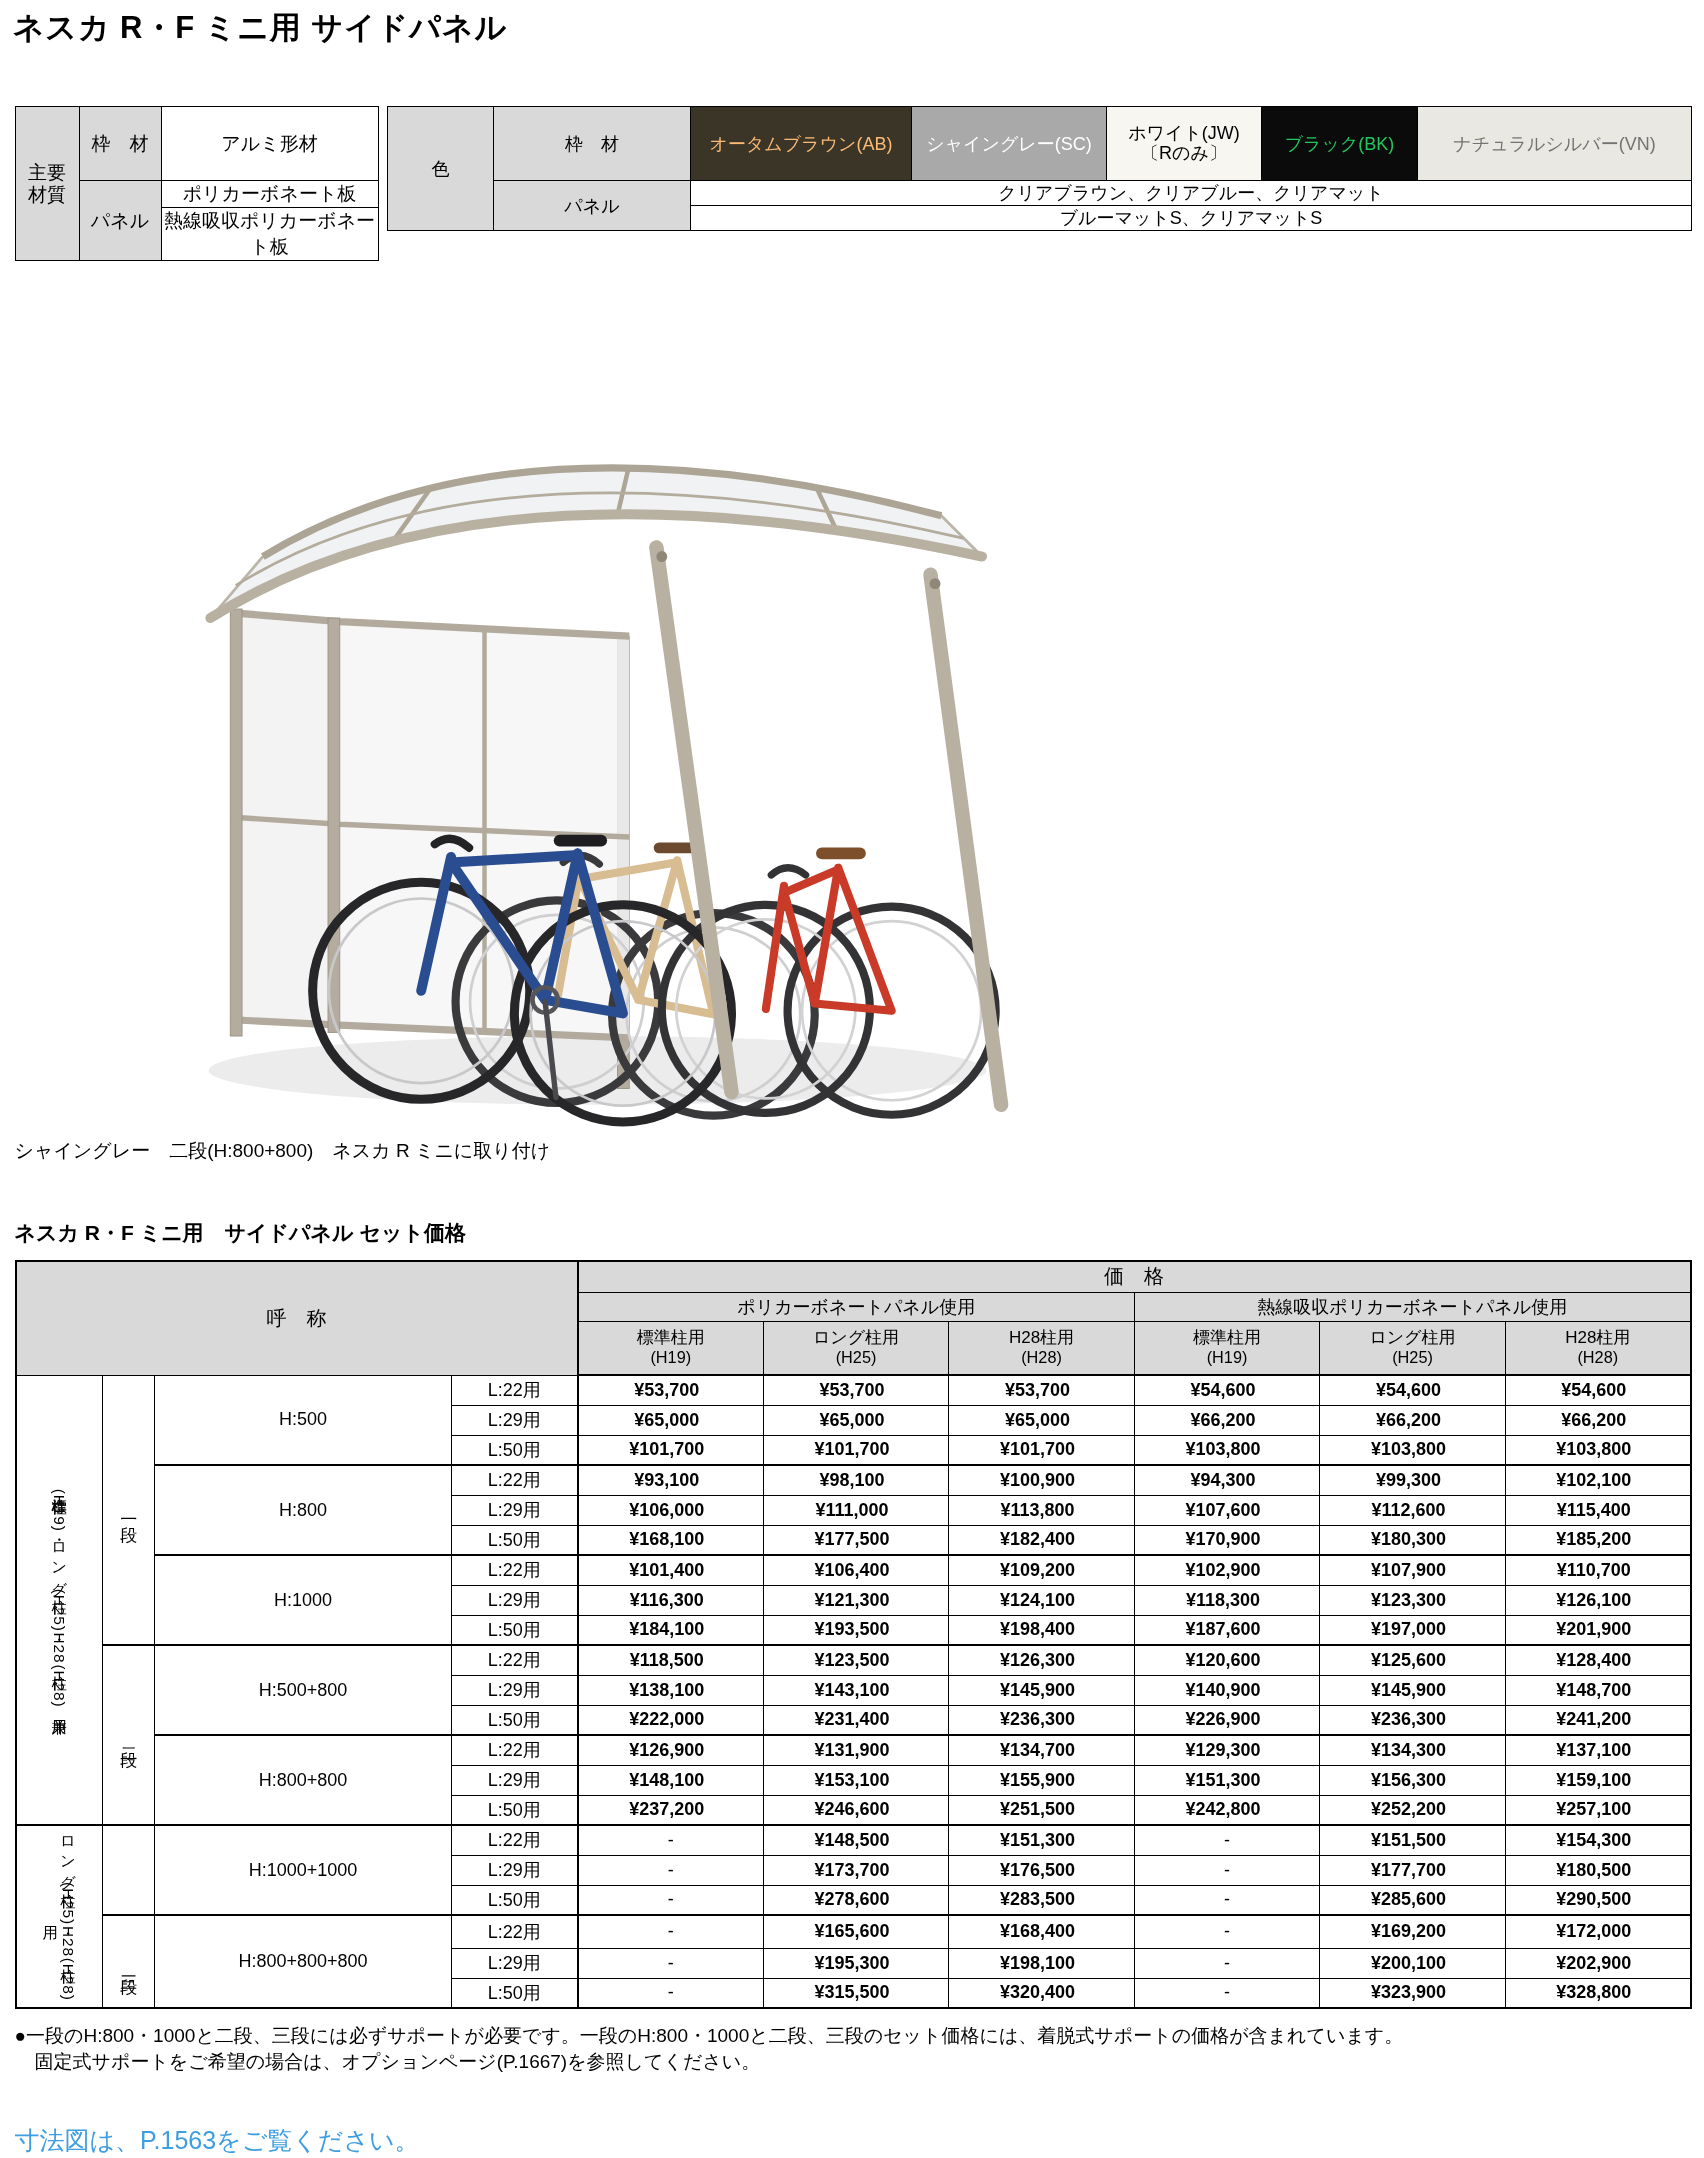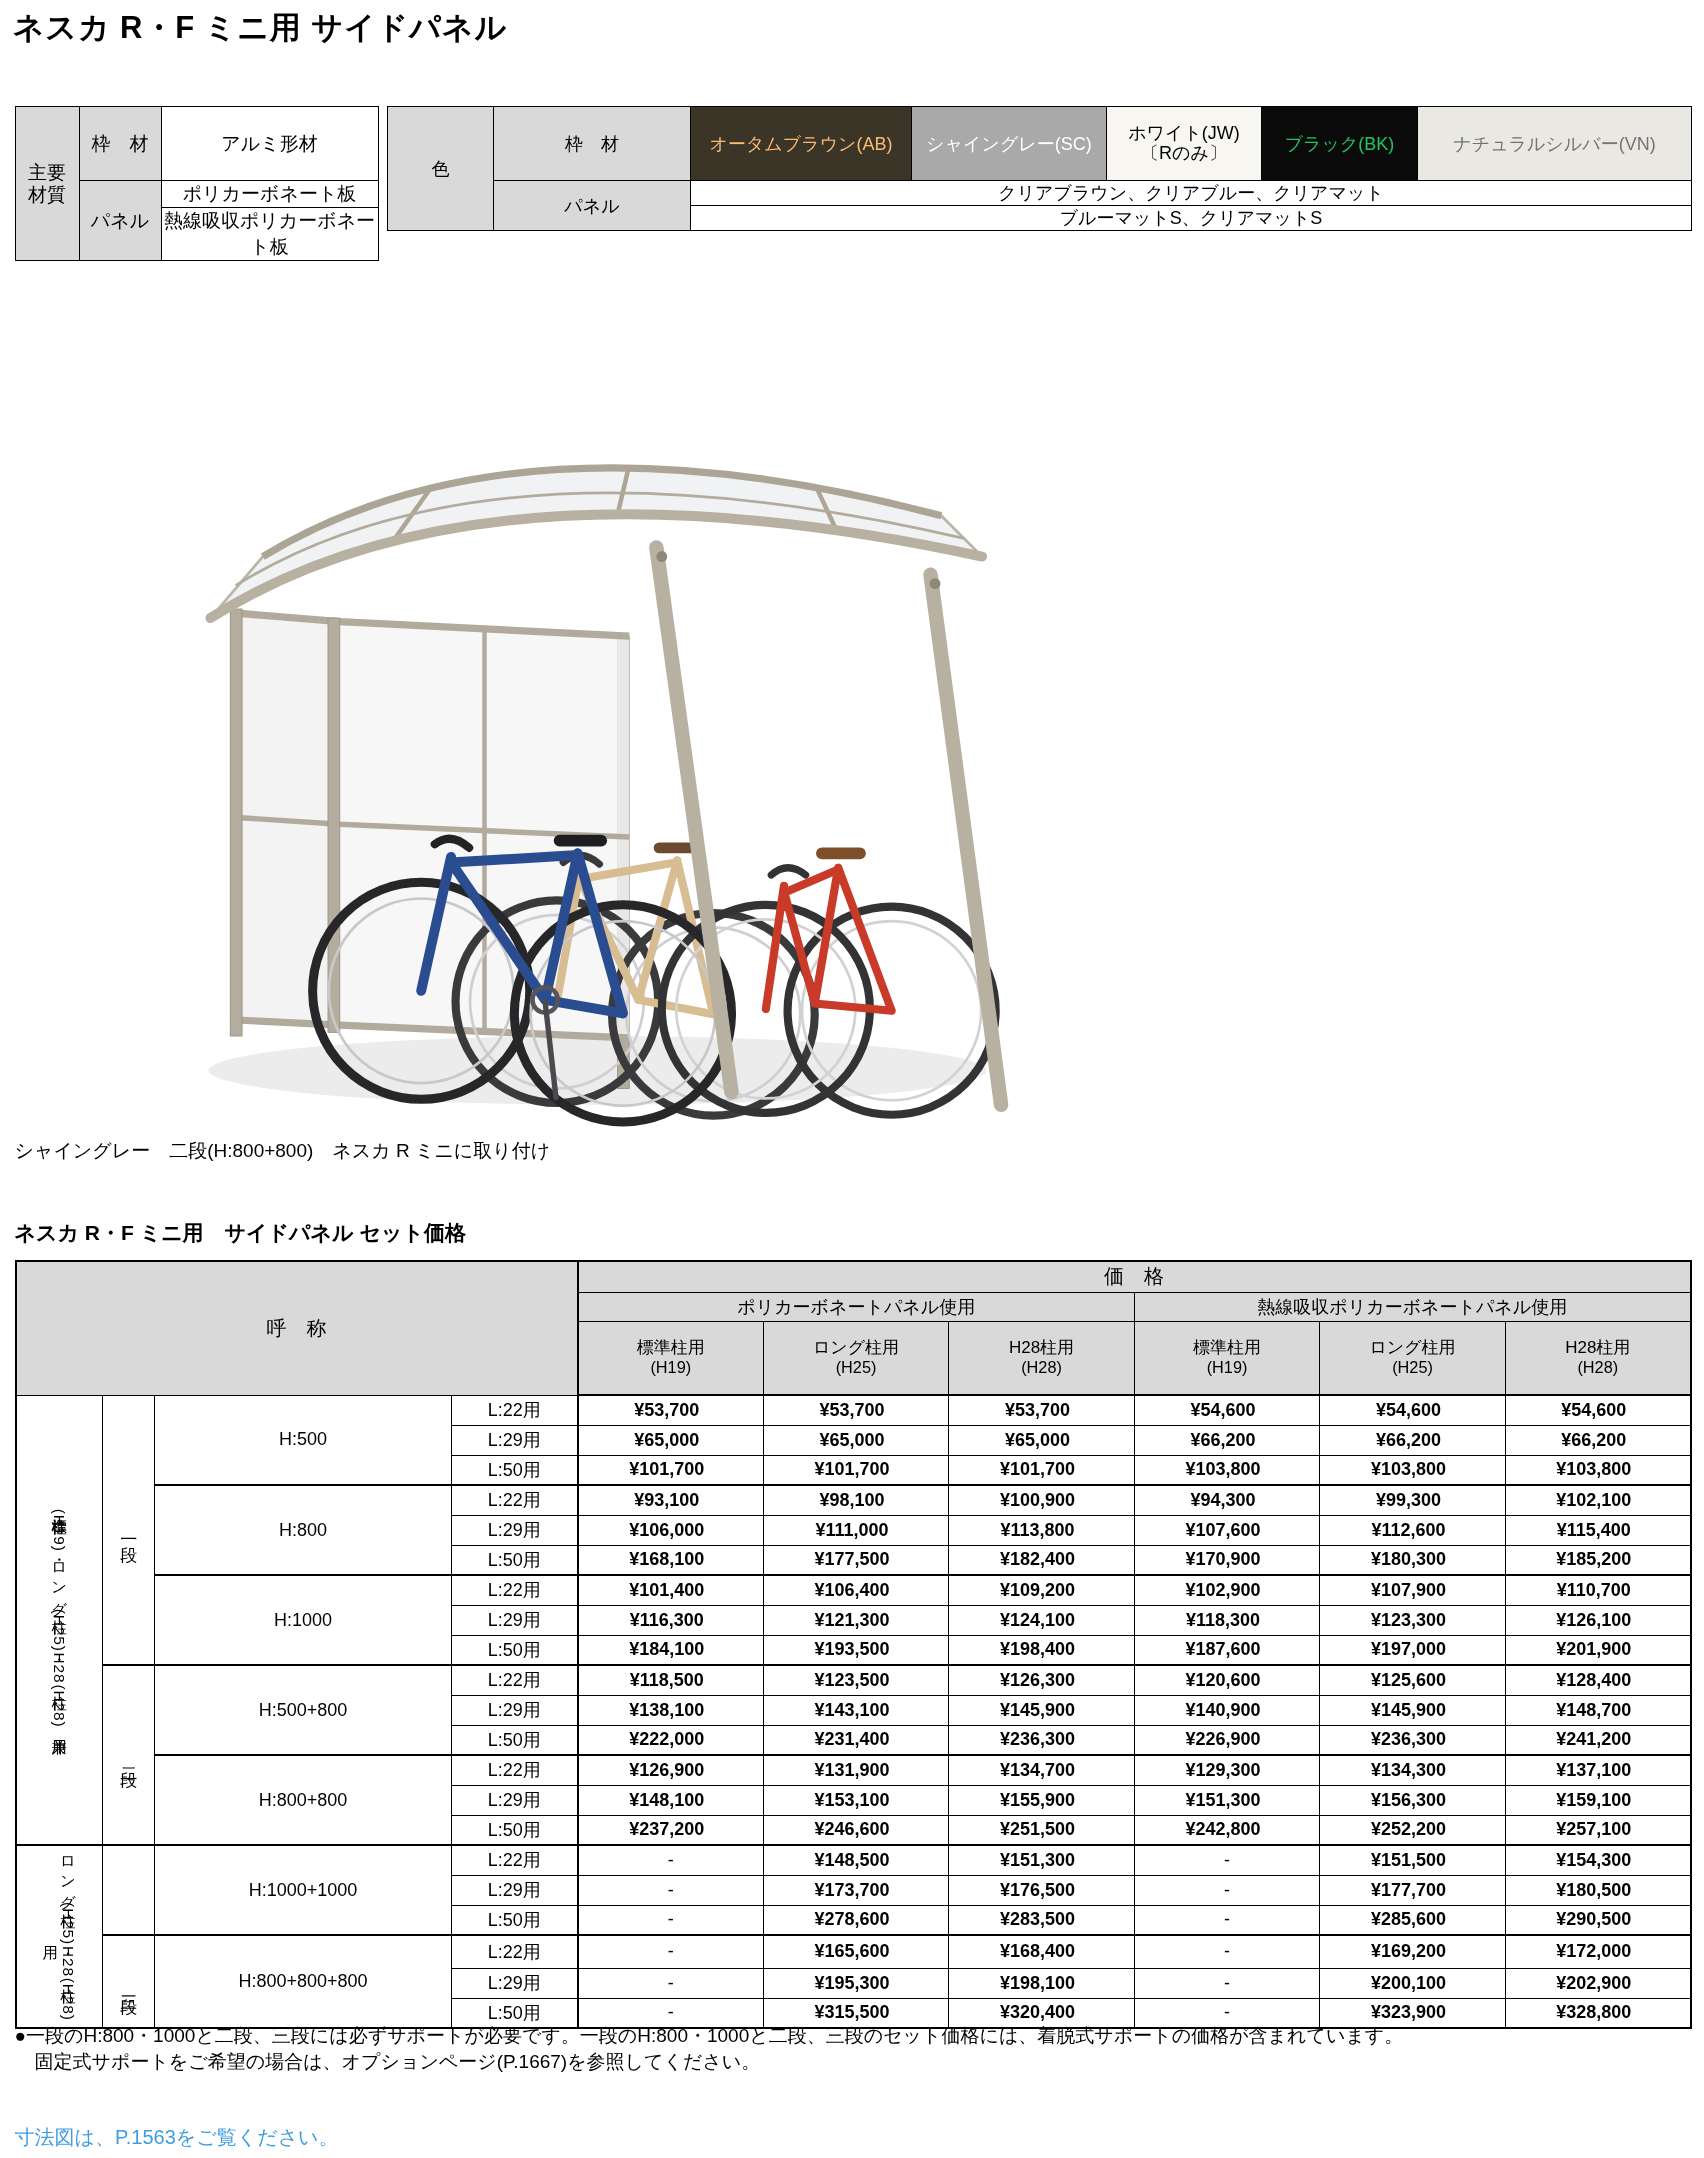--- a/index.html
+++ b/index.html
@@ -50,21 +50,21 @@
   td.tiercell{background:#fff;text-align:center;vertical-align:middle;}
   .vtext{writing-mode:vertical-rl;display:inline-block;font-size:15.4px;line-height:1.15;letter-spacing:0.9px;}
   .vtext.long{max-height:448px;}
   .vtext.wrap2{max-height:176px;}
   .vtext.tier{font-size:17px;letter-spacing:2.7px;}
   td.p{text-align:right;padding-right:8.1px;font-weight:bold;font-size:19px;}
   td.p.dash{text-align:center;padding-right:0;font-weight:normal;}
   
   .footnotes{position:absolute;left:14.5px;top:2023px;font-size:19px;line-height:26px;}
   .fn-indent{padding-left:20px;}
-  .dim-link{position:absolute;left:14.5px;top:2124px;font-size:20px;cursor:pointer;}
+  .dim-link{position:absolute;left:14.5px;top:2124px;font-size:25px;cursor:pointer;}
 </style>
 </head>
 <body>
 
 <h1 class="page-title">ネスカ R・F ミニ用 サイドパネル</h1>
 
 <table class="spec mat-tbl">
   <colgroup>
       <col style="width:64px">
       <col style="width:82px">
@@ -211,21 +211,21 @@
   </colgroup>
   <thead>
     <tr style="height:31px">
       <th rowspan="3" colspan="4" class="h-name">呼　称</th>
       <th colspan="6" class="h-price pfirst">価　格</th>
     </tr>
     <tr style="height:29px">
       <th colspan="3" class="h-group pfirst">ポリカーボネートパネル使用</th>
       <th colspan="3" class="h-group sec">熱線吸収ポリカーボネートパネル使用</th>
     </tr>
-    <tr style="height:74px">
+    <tr style="height:54px">
       <th class="h-col pfirst"><span>標準柱用</span><br><span class="l2">(H19)</span></th>
       <th class="h-col"><span>ロング柱用</span><br><span class="l2">(H25)</span></th>
       <th class="h-col"><span>H28柱用</span><br><span class="l2">(H28)</span></th>
       <th class="h-col sec"><span>標準柱用</span><br><span class="l2">(H19)</span></th>
       <th class="h-col"><span>ロング柱用</span><br><span class="l2">(H25)</span></th>
       <th class="h-col"><span>H28柱用</span><br><span class="l2">(H28)</span></th>
     </tr>
   </thead>
   <tbody>
 

